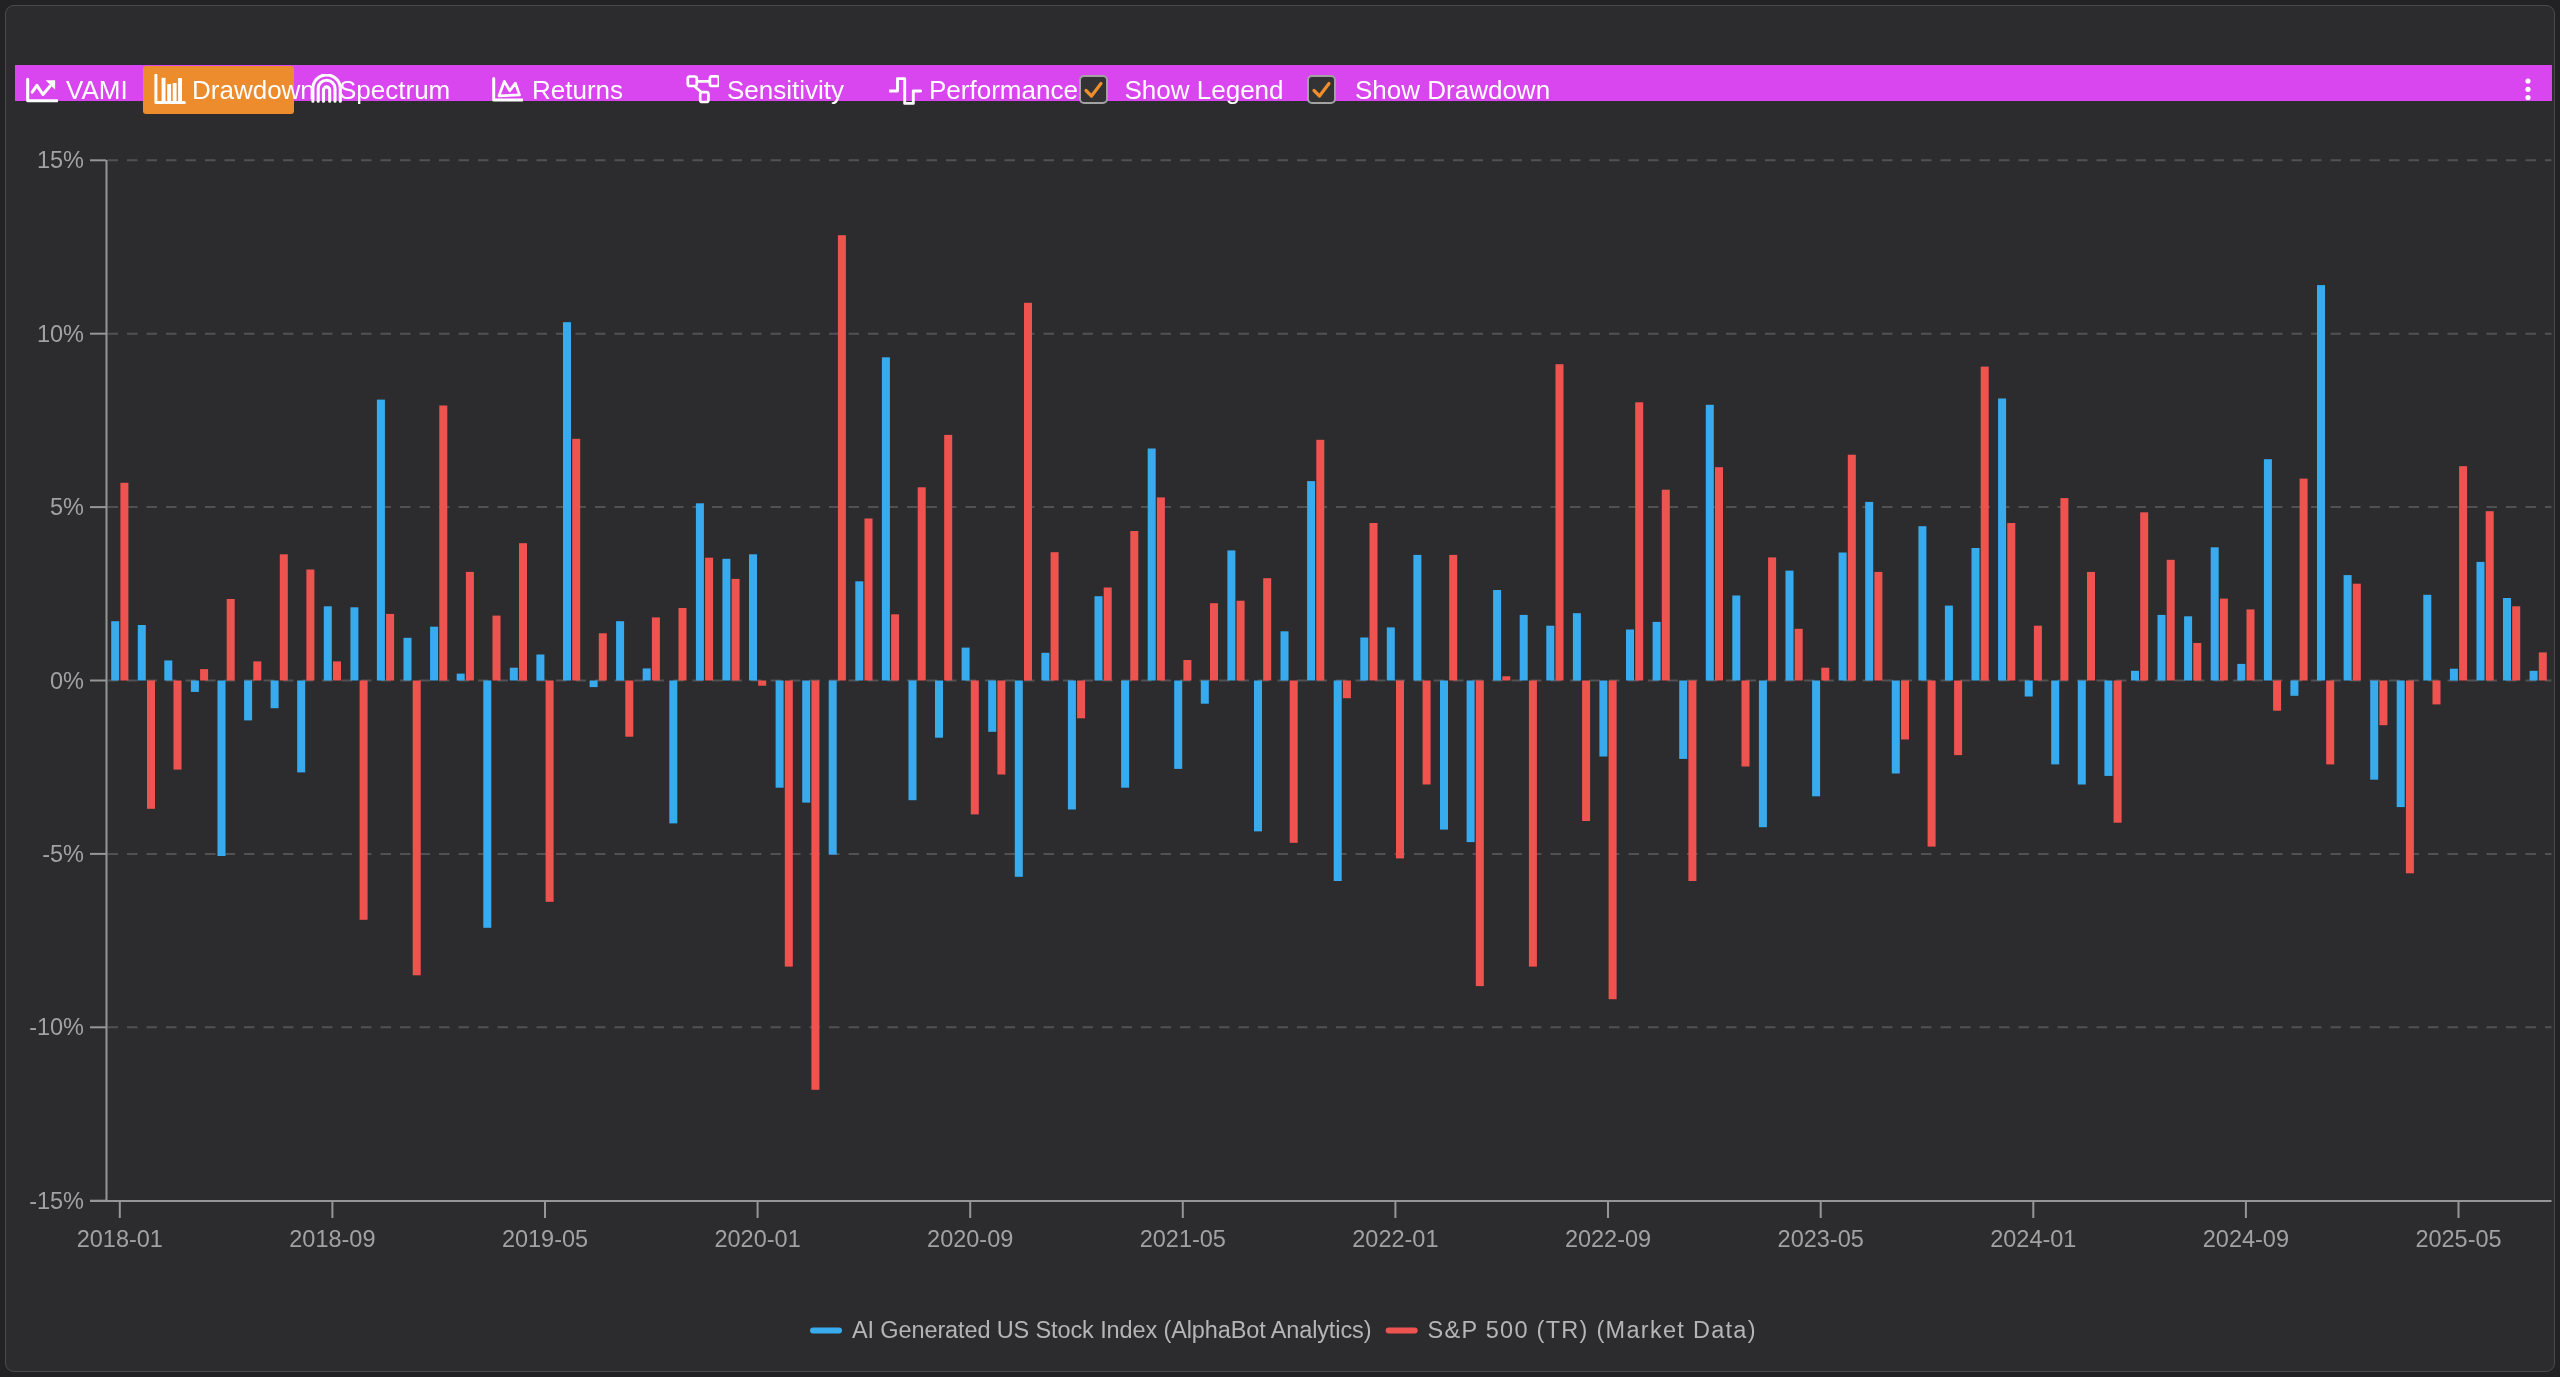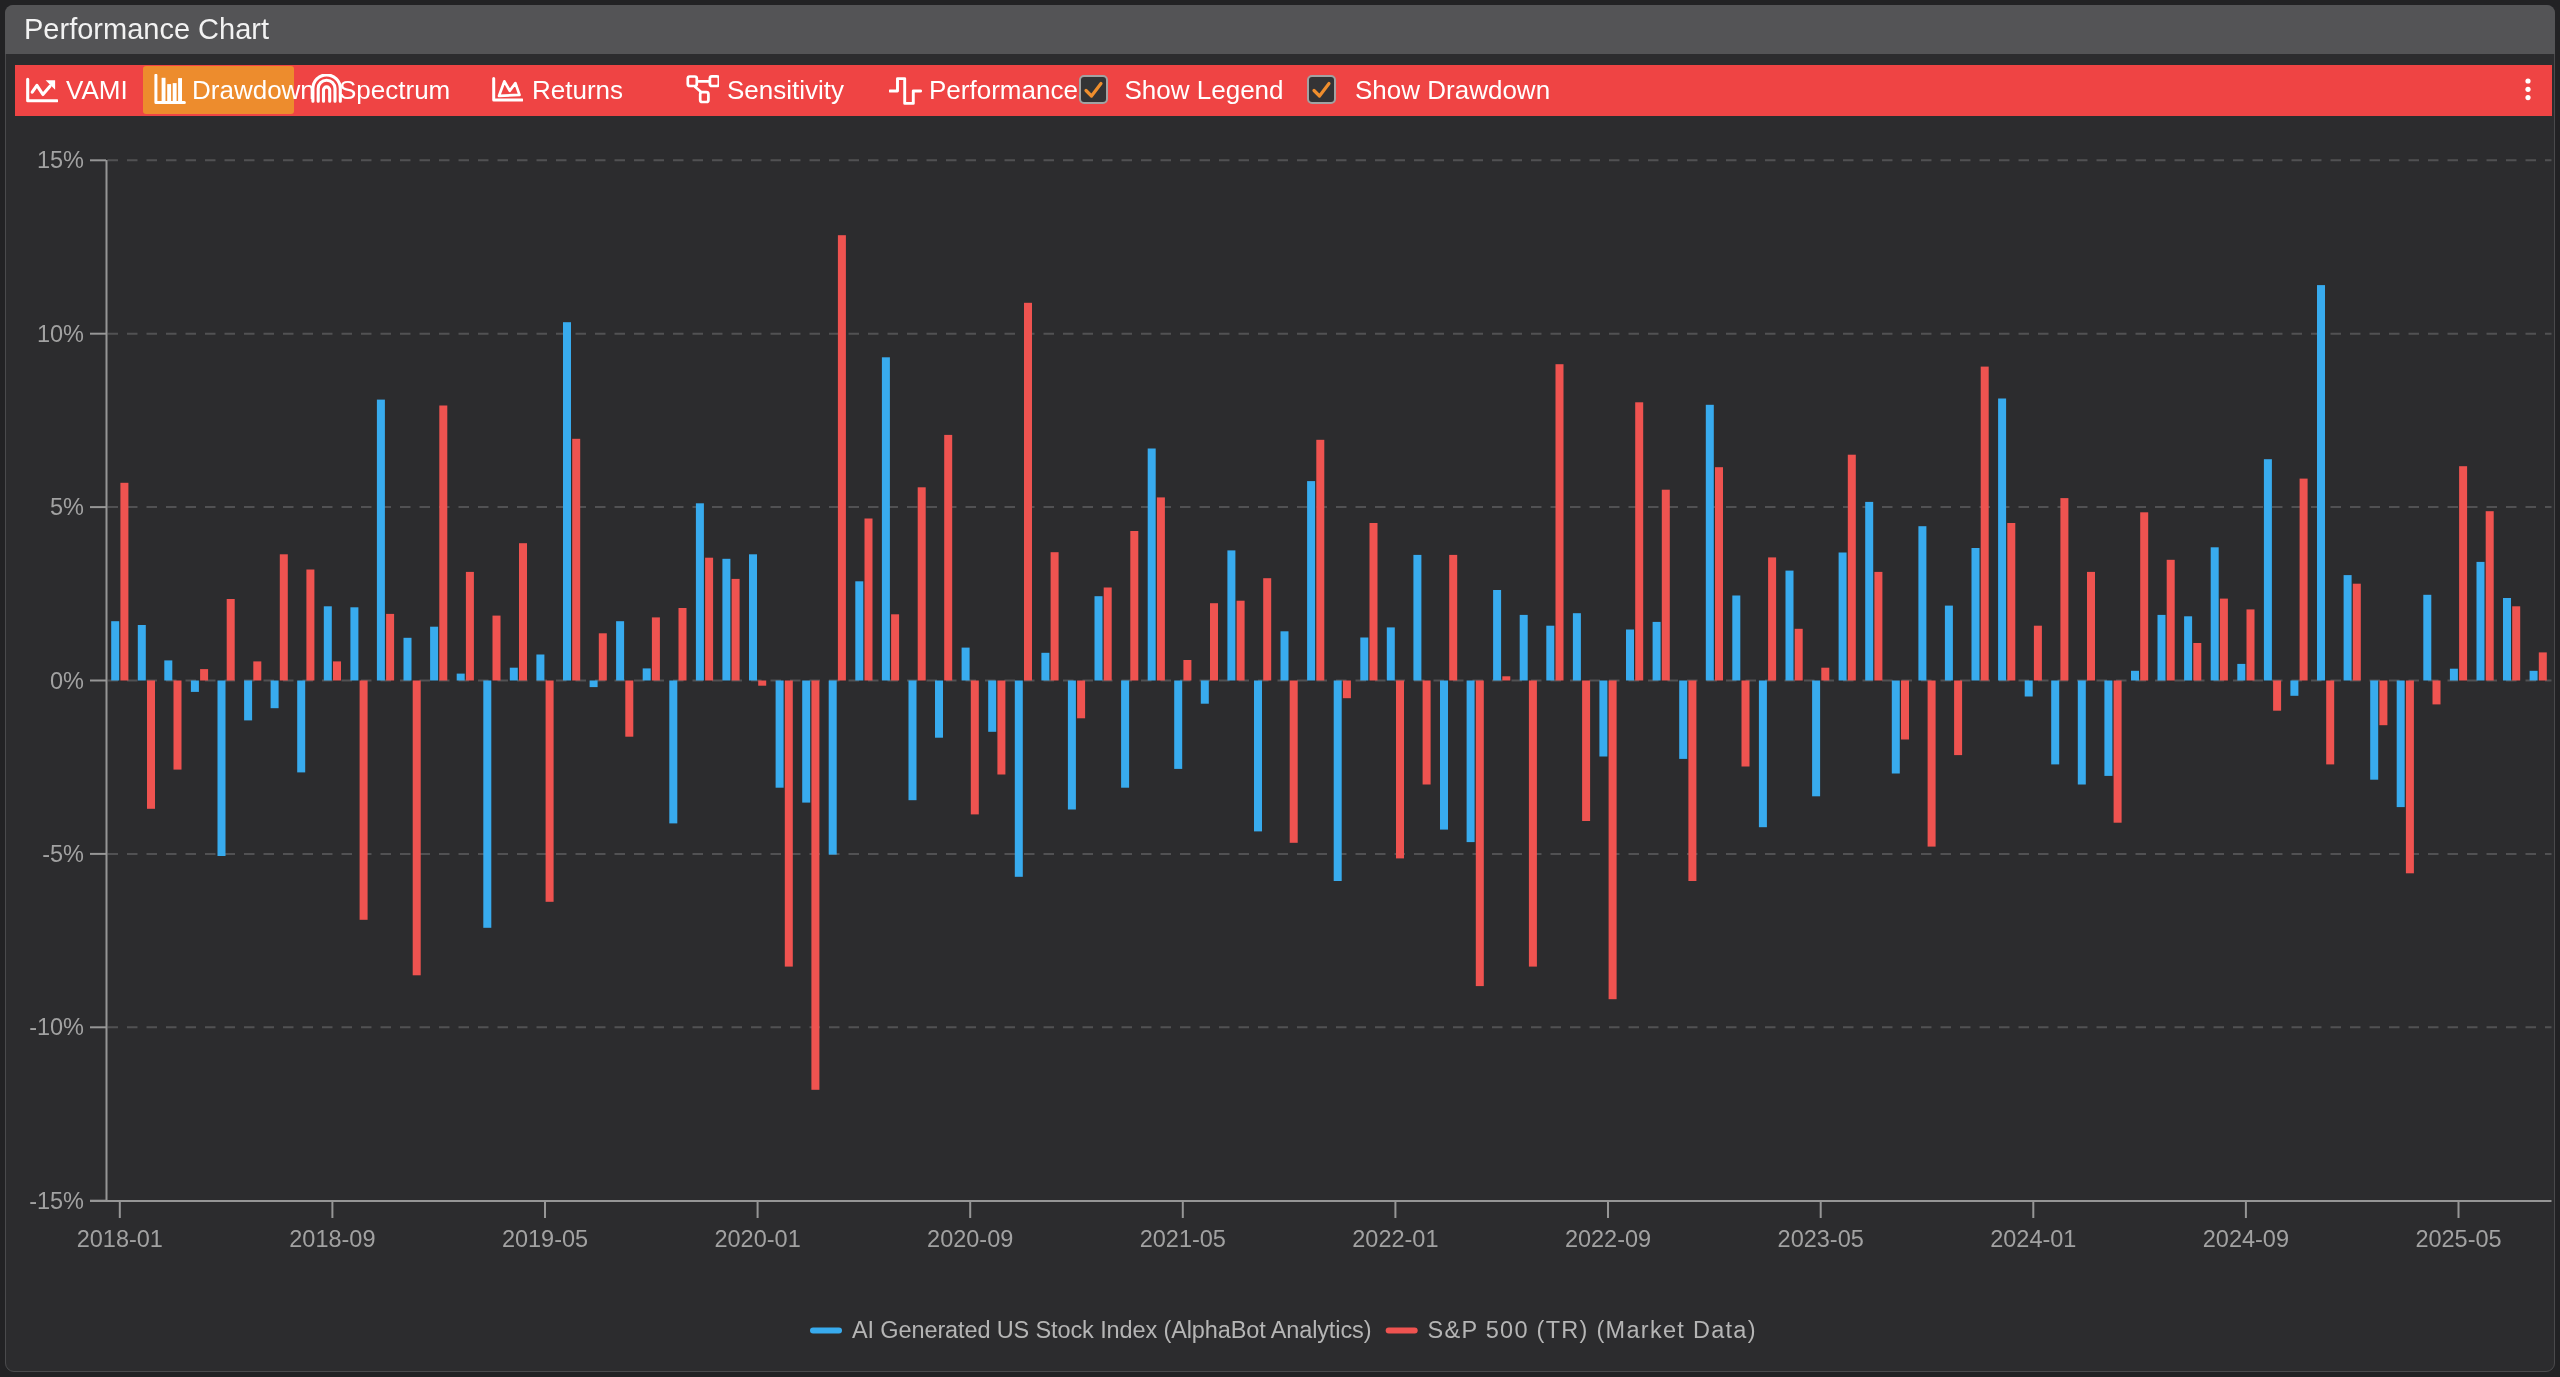--- a/index.html
+++ b/index.html
@@ -1,33 +1,32 @@
 <!DOCTYPE html>
 <html><head><meta charset="utf-8">
 <style>
 html,body{margin:0;padding:0;background:#222224;width:2560px;height:1377px;overflow:hidden;
 font-family:"Liberation Sans",sans-serif;}
 .panel{position:absolute;left:5px;top:5px;width:2550px;height:1367px;background:#2c2c2e;
 border-radius:9px;outline:1px solid #4a4a4c;outline-offset:-1px;}
 .titlebar{position:absolute;left:0;top:0;width:100%;height:49px;background:#545456;
 border-radius:8px 8px 0 0;color:#f2f2f2;font-size:29px;line-height:49px;padding-left:19px;box-sizing:border-box;}
-.toolbar{position:absolute;left:10px;top:60px;width:2536.5px;height:51px;background:#ef4444;}
+.toolbar{position:absolute;left:10px;top:60px;width:2536.5px;height:36px;background:#d946ef;}
 .tbtn{position:absolute;top:1px;height:47.5px;background:#ed8c2d;border-radius:3px;}
 .tbi{position:absolute;top:9px;width:33px;height:33px;}
 .tbl{position:absolute;top:0;height:50px;line-height:50px;color:#fff;font-size:26px;white-space:pre;}
 .chk{position:absolute;top:9.5px;width:29px;height:29px;border:2px solid #a2a2a2;border-radius:5px;
 box-sizing:border-box;background:#333335;}
 .chk svg{position:absolute;left:-2px;top:-2px;width:29px;height:29px;}
 .al{font-size:23.5px;fill:#a2a2a2;font-family:"Liberation Sans",sans-serif;}
 .ll{font-size:23.5px;fill:#b5b5b5;font-family:"Liberation Sans",sans-serif;}
 .kebab{position:absolute;top:0;left:2503px;width:20px;height:50px;}
 </style></head>
 <body>
 <div class="panel">
- <div class="titlebar">Performance Chart</div>
  <div class="toolbar">
   <div class="tbtn" style="left:128.3px;width:150.6px"></div>
   <svg class="tbi" style="left:9.5px;top:10.5px" viewBox="0 0 33 33">
         <path d="M2.7 3.2 V24.7 H32" stroke="#fff" stroke-width="3.1" fill="none" stroke-linecap="round" stroke-linejoin="round"></path>
         <path d="M7.2 16.2 L11.9 9.3 L17.9 18.5 L25 10.2" stroke="#fff" stroke-width="3.1" fill="none" stroke-linecap="round" stroke-linejoin="round"></path>
         <path d="M20.6 4.2 L30.1 4.2 L30.1 13.7 Z" fill="#fff"></path>
       </svg>
       <span class="tbl" style="left:51px">VAMI</span>
   <svg class="tbi" style="left:138px;top:9px" viewBox="0 0 33 33">
         <path d="M2.9 1.2 V28.6 H31.4" stroke="#fff" stroke-width="3" fill="none" stroke-linecap="round" stroke-linejoin="round"></path>

